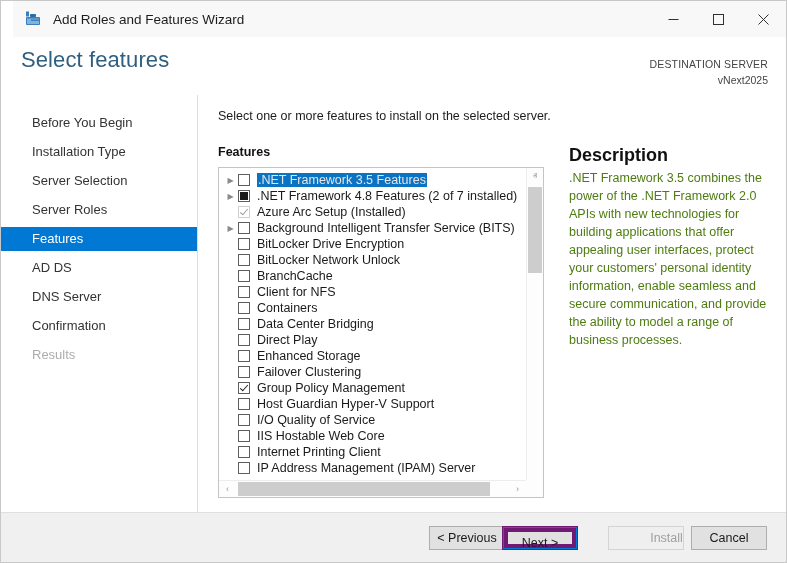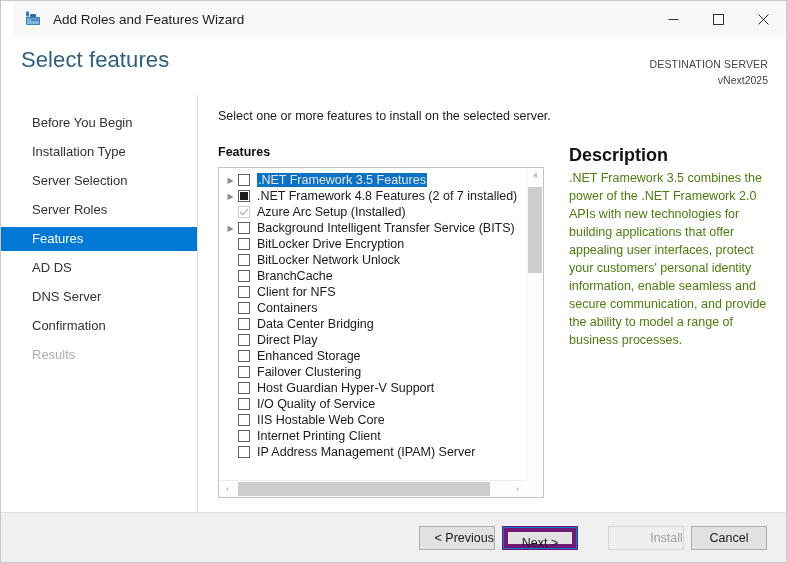--- a/index.html
+++ b/index.html
@@ -486,20 +486,25 @@
               <span class="cb"></span>
               <span class="feat-label">Enhanced Storage</span>
             </div>
             <div class="feat-row">
               <span class="expander empty">▶</span>
               <span class="cb"></span>
               <span class="feat-label">Failover Clustering</span>
             </div>
             <div class="feat-row">
               <span class="expander empty">▶</span>
+              <span class="cb checked"></span>
+              <span class="feat-label">Group Policy Management</span>
+            </div>
+            <div class="feat-row">
+              <span class="expander empty">▶</span>
               <span class="cb"></span>
               <span class="feat-label">Host Guardian Hyper-V Support</span>
             </div>
             <div class="feat-row">
               <span class="expander empty">▶</span>
               <span class="cb"></span>
               <span class="feat-label">I/O Quality of Service</span>
             </div>
             <div class="feat-row">
               <span class="expander empty">▶</span>
@@ -534,19 +539,19 @@
       </div>
 
       <div class="corner-box"></div>
     </div>
 
     <div class="desc-label">Description</div>
     <div class="desc-body">.NET Framework 3.5 combines the power of the .NET Framework 2.0 APIs with new technologies for building applications that offer appealing user interfaces, protect your customers' personal identity information, enable seamless and secure communication, and provide the ability to model a range of business processes.</div>
   </div>
 
   <div class="footer">
-    <button class="btn" style="left:418px;text-align:right;">&lt; Previous</button>
+    <button class="btn" style="left:428px;">&lt; Previous</button>
     <button class="btn focused" style="left:501px;">Next &gt;</button>
     <button class="btn disabled" style="left:607px;padding-left:41px;">Install</button>
     <button class="btn" style="left:690px;">Cancel</button>
   </div>
 
 </div>
 
 </body></html>

